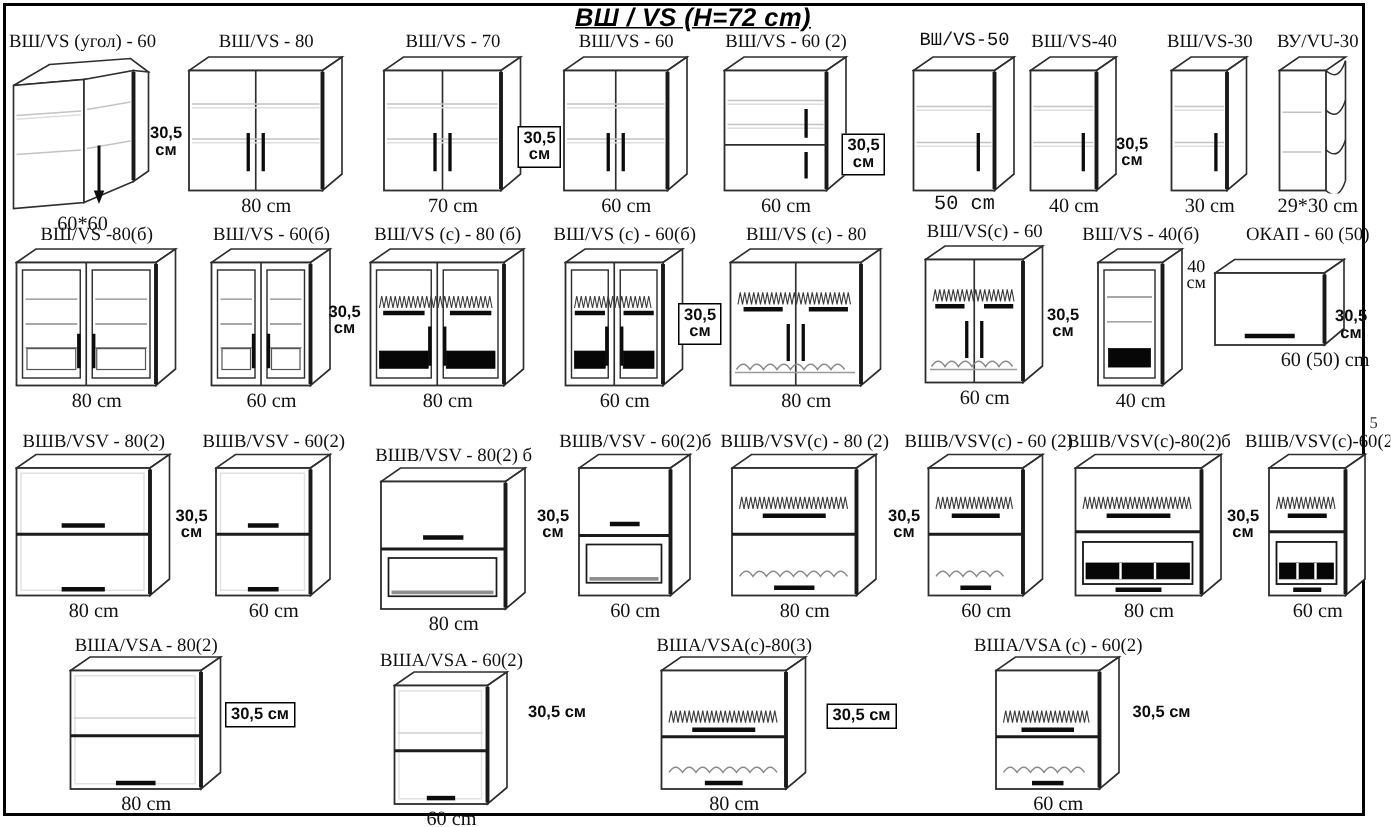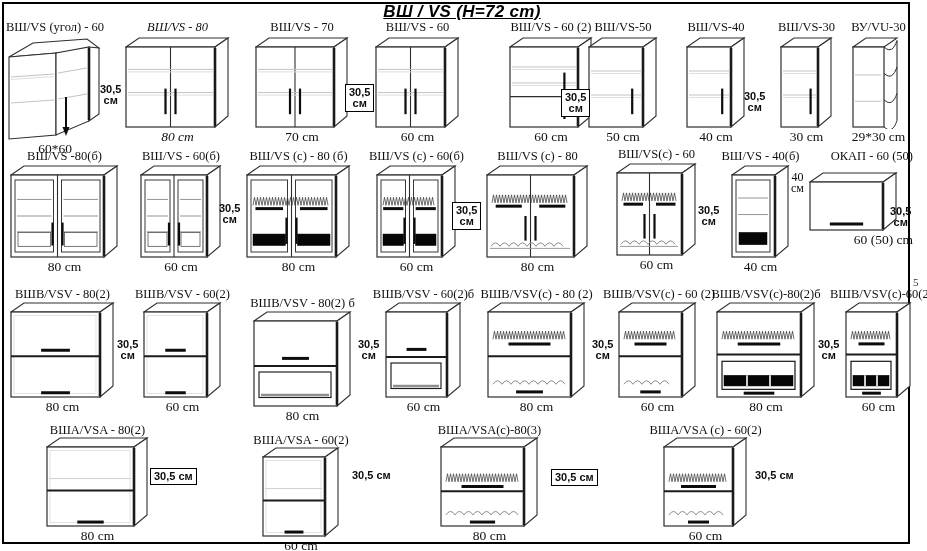--- a/index.html
+++ b/index.html
@@ -42,21 +42,21 @@
           <line x1="3" y1="40" x2="46" y2="37" stroke="#c3c3c3" stroke-width="1"></line>
           <line x1="3" y1="42.5" x2="46" y2="39.5" stroke="#dedede" stroke-width="1"></line>
           <line x1="3" y1="66" x2="46" y2="63" stroke="#c3c3c3" stroke-width="1"></line>
           <line x1="50" y1="36" x2="79" y2="31" stroke="#c3c3c3" stroke-width="1"></line>
           <line x1="50" y1="62" x2="79" y2="57" stroke="#c3c3c3" stroke-width="1"></line>
           <line x1="58" y1="60" x2="58" y2="92" stroke="#0c0c0c" stroke-width="2"></line>
           <polygon points="54.5,90 61.5,90 58,99" fill="#0c0c0c"></polygon>
         </svg>
         <div class="size-label">60*60</div>
       </div>
-      <div class="item" style="left: 110px; top: 20px; width: 135px; font-style: italic;">
+      <div class="item" style="left: 110px; top: 20px; width: 135px;">
         <div class="cab-label">ВШ/VS - 80</div>
         <svg width="105" height="92" style="margin-top: 3px;">
           <polygon points="1,10 90,10 103,1 14,1" class="f"></polygon>
           <polygon points="90,10 103,1 103,79 90,90" class="f"></polygon>
           <rect x="1" y="10" width="89" height="80" stroke="#2e2e2e" stroke-width="1.2" fill="#fff"></rect>
           <line x1="90" y1="11" x2="90" y2="89" stroke="#1a1a1a" stroke-width="2.6"></line>
           <line x1="45.5" y1="10" x2="45.5" y2="90" stroke="#2e2e2e" stroke-width="1.1"></line>
           <line x1="3" y1="32.400000000000006" x2="88" y2="32.400000000000006" stroke="#c3c3c3" stroke-width="1"></line>
           <line x1="3" y1="34.900000000000006" x2="88" y2="34.900000000000006" stroke="#dedede" stroke-width="1"></line>
           <line x1="3" y1="55.599999999999994" x2="88" y2="55.599999999999994" stroke="#c3c3c3" stroke-width="1"></line>
@@ -93,38 +93,38 @@
           <line x1="35.5" y1="10" x2="35.5" y2="90" stroke="#2e2e2e" stroke-width="1.1"></line>
           <line x1="3" y1="32.400000000000006" x2="68" y2="32.400000000000006" stroke="#c3c3c3" stroke-width="1"></line>
           <line x1="3" y1="34.900000000000006" x2="68" y2="34.900000000000006" stroke="#dedede" stroke-width="1"></line>
           <line x1="3" y1="55.599999999999994" x2="68" y2="55.599999999999994" stroke="#c3c3c3" stroke-width="1"></line>
           <line x1="3" y1="58.099999999999994" x2="68" y2="58.099999999999994" stroke="#dedede" stroke-width="1"></line>
           <line x1="30.5" y1="51.6" x2="30.5" y2="77.2" stroke="#0c0c0c" stroke-width="2.2"></line>
           <line x1="40.5" y1="51.6" x2="40.5" y2="77.2" stroke="#0c0c0c" stroke-width="2.2"></line>
         </svg>
         <div class="size-label">60 cm</div>
       </div>
-      <div class="item" style="left: 494px; top: 20px; width: 114px;">
+      <div class="item" style="left: 467px; top: 20px; width: 114px;">
         <div class="cab-label">ВШ/VS - 60 (2)</div>
         <svg width="84" height="92" style="margin-top: 3px;">
           <polygon points="1,10 69,10 82,1 14,1" class="f"></polygon>
           <polygon points="69,10 82,1 82,79 69,90" class="f"></polygon>
           <rect x="1" y="10" width="68" height="80" stroke="#2e2e2e" stroke-width="1.2" fill="#fff"></rect>
           <line x1="69" y1="11" x2="69" y2="89" stroke="#1a1a1a" stroke-width="2.6"></line>
           <line x1="1" y1="59.6" x2="69" y2="59.6" stroke="#2e2e2e" stroke-width="1.2"></line>
           <line x1="3" y1="30" x2="67" y2="30" stroke="#c3c3c3" stroke-width="1"></line>
           <line x1="3" y1="32.5" x2="67" y2="32.5" stroke="#dedede" stroke-width="1"></line>
           <line x1="3" y1="46" x2="67" y2="46" stroke="#c3c3c3" stroke-width="1"></line>
           <line x1="3" y1="48.5" x2="67" y2="48.5" stroke="#dedede" stroke-width="1"></line>
           <line x1="55.400000000000006" y1="35.6" x2="55.400000000000006" y2="54.800000000000004" stroke="#0c0c0c" stroke-width="2.2"></line>
           <line x1="55.400000000000006" y1="64.4" x2="55.400000000000006" y2="82" stroke="#0c0c0c" stroke-width="2.2"></line>
         </svg>
         <div class="size-label">60 cm</div>
       </div>
-      <div class="item" style="left: 573px; top: 20px; width: 100px;">
+      <div class="item" style="left: 593px; top: 20px; width: 100px; font-family: Liberation Mono, monospace;">
         <div class="cab-label">ВШ/VS-50</div>
         <svg width="70" height="92" style="margin-top: 3px;">
           <polygon points="1,10 55,10 68,1 14,1" class="f"></polygon>
           <polygon points="55,10 68,1 68,79 55,90" class="f"></polygon>
           <rect x="1" y="10" width="54" height="80" stroke="#2e2e2e" stroke-width="1.2" fill="#fff"></rect>
           <line x1="55" y1="11" x2="55" y2="89" stroke="#1a1a1a" stroke-width="2.6"></line>
           <line x1="3" y1="34" x2="53" y2="34" stroke="#c3c3c3" stroke-width="1"></line>
           <line x1="3" y1="36.5" x2="53" y2="36.5" stroke="#dedede" stroke-width="1"></line>
           <line x1="3" y1="58" x2="53" y2="58" stroke="#c3c3c3" stroke-width="1"></line>
           <line x1="3" y1="60.5" x2="53" y2="60.5" stroke="#dedede" stroke-width="1"></line>

